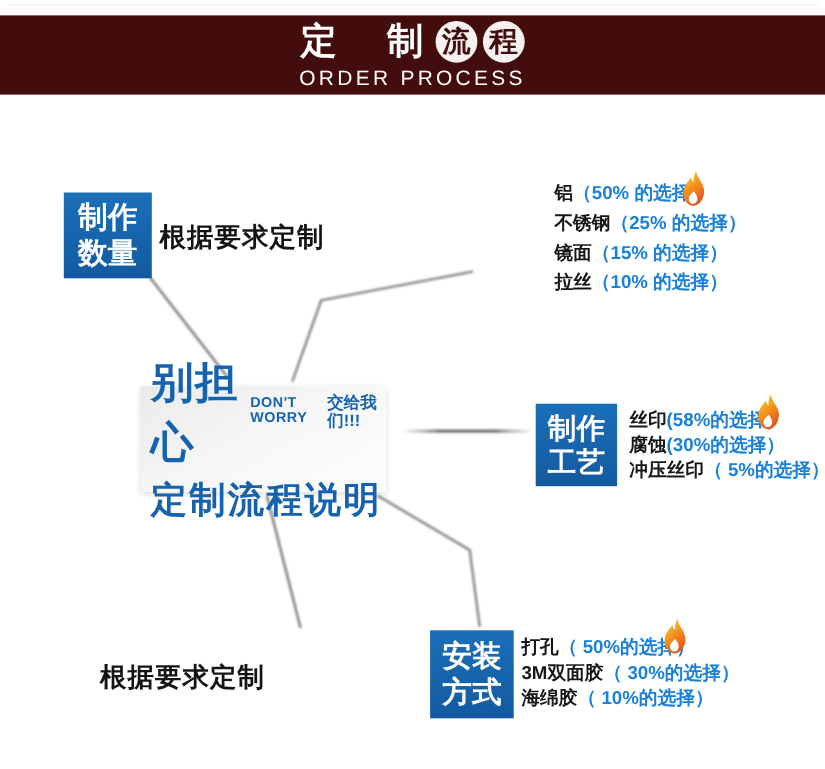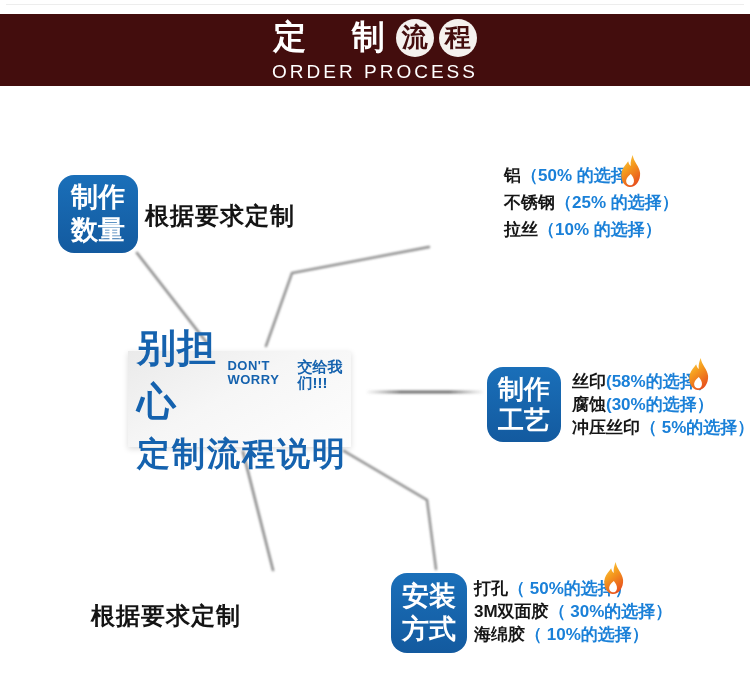--- a/index.html
+++ b/index.html
@@ -16,21 +16,21 @@
   .title-circle{width:38px;height:38px;background:#f5f1ee;color:#430d0d;border-radius:50%;
             display:flex;align-items:center;justify-content:center;
             font-family:"DejaVu Serif",serif;font-weight:bold;font-size:26px;margin-left:5px;}
   .header-sub{font-size:19px;letter-spacing:3px;margin-top:3px;font-weight:500;}
 
   
   .beams{position:absolute;left:0;top:0;z-index:1;}
 
   
   .bluebox{position:absolute;z-index:2;background:linear-gradient(180deg,#1a6fb9 0%,#135a9f 100%);
-           border-radius:16px;color:#fff;font-weight:bold;text-align:center;
+           border-radius:0;color:#fff;font-weight:bold;text-align:center;
            display:flex;flex-direction:column;align-items:center;justify-content:center;}
   #box-quantity{left:58px;top:175px;width:80px;height:78px;font-size:27px;line-height:33px;}
   #box-material{left:422px;top:174px;width:74px;height:75px;font-size:26px;line-height:31px;}
   #box-craft{left:487px;top:367px;width:74px;height:75px;font-size:26px;line-height:31px;}
   #box-size{left:232px;top:576px;width:78px;height:80px;font-size:27px;line-height:33px;}
   #box-install{left:391px;top:573px;width:76px;height:80px;font-size:27px;line-height:33px;}
 
   
   .note{position:absolute;z-index:2;color:#141414;font-size:24px;font-weight:600;letter-spacing:1px;text-align:center;}
   #note-top{left:145px;top:200px;}
@@ -106,20 +106,21 @@
 
   <div class="bluebox" id="box-quantity">
     <div>制作</div>
     <div>数量</div>
   </div>
   <div class="note" id="note-top">根据要求定制</div>
 
   <div class="list" id="list-material">
     <div><span class="iname">铝</span><span class="ipct">（50% 的选择）</span></div>
     <div><span class="iname">不锈钢</span><span class="ipct">（25% 的选择）</span></div>
+    <div><span class="iname">镜面</span><span class="ipct">（15% 的选择）</span></div>
     <div><span class="iname">拉丝</span><span class="ipct">（10% 的选择）</span></div>
   </div>
   <svg class="flame" id="flame-material" viewBox="0 0 24 26">
     <g transform="rotate(6 12 13)">
       <path fill="url(#flameGrad)" d="M12 0 C13 5 18 8 19 13 C20 19 16.5 24.6 12 24.6 C7.5 24.6 4 19 5 13 C5.6 9.6 7.8 7.6 9 5 C9.6 6.8 10.4 7.8 11.3 8.4 C10.6 5.6 11.2 2.6 12 0 Z"></path>
       <path fill="#ffffff" d="M12 14.5 C13.6 16.4 15 17.6 15 19.9 C15 22 13.6 23.2 12 23.2 C10.4 23.2 9 22 9 19.9 C9 17.6 10.4 16.4 12 14.5 Z"></path>
     </g>
   </svg>
 
   <div class="center-box">

